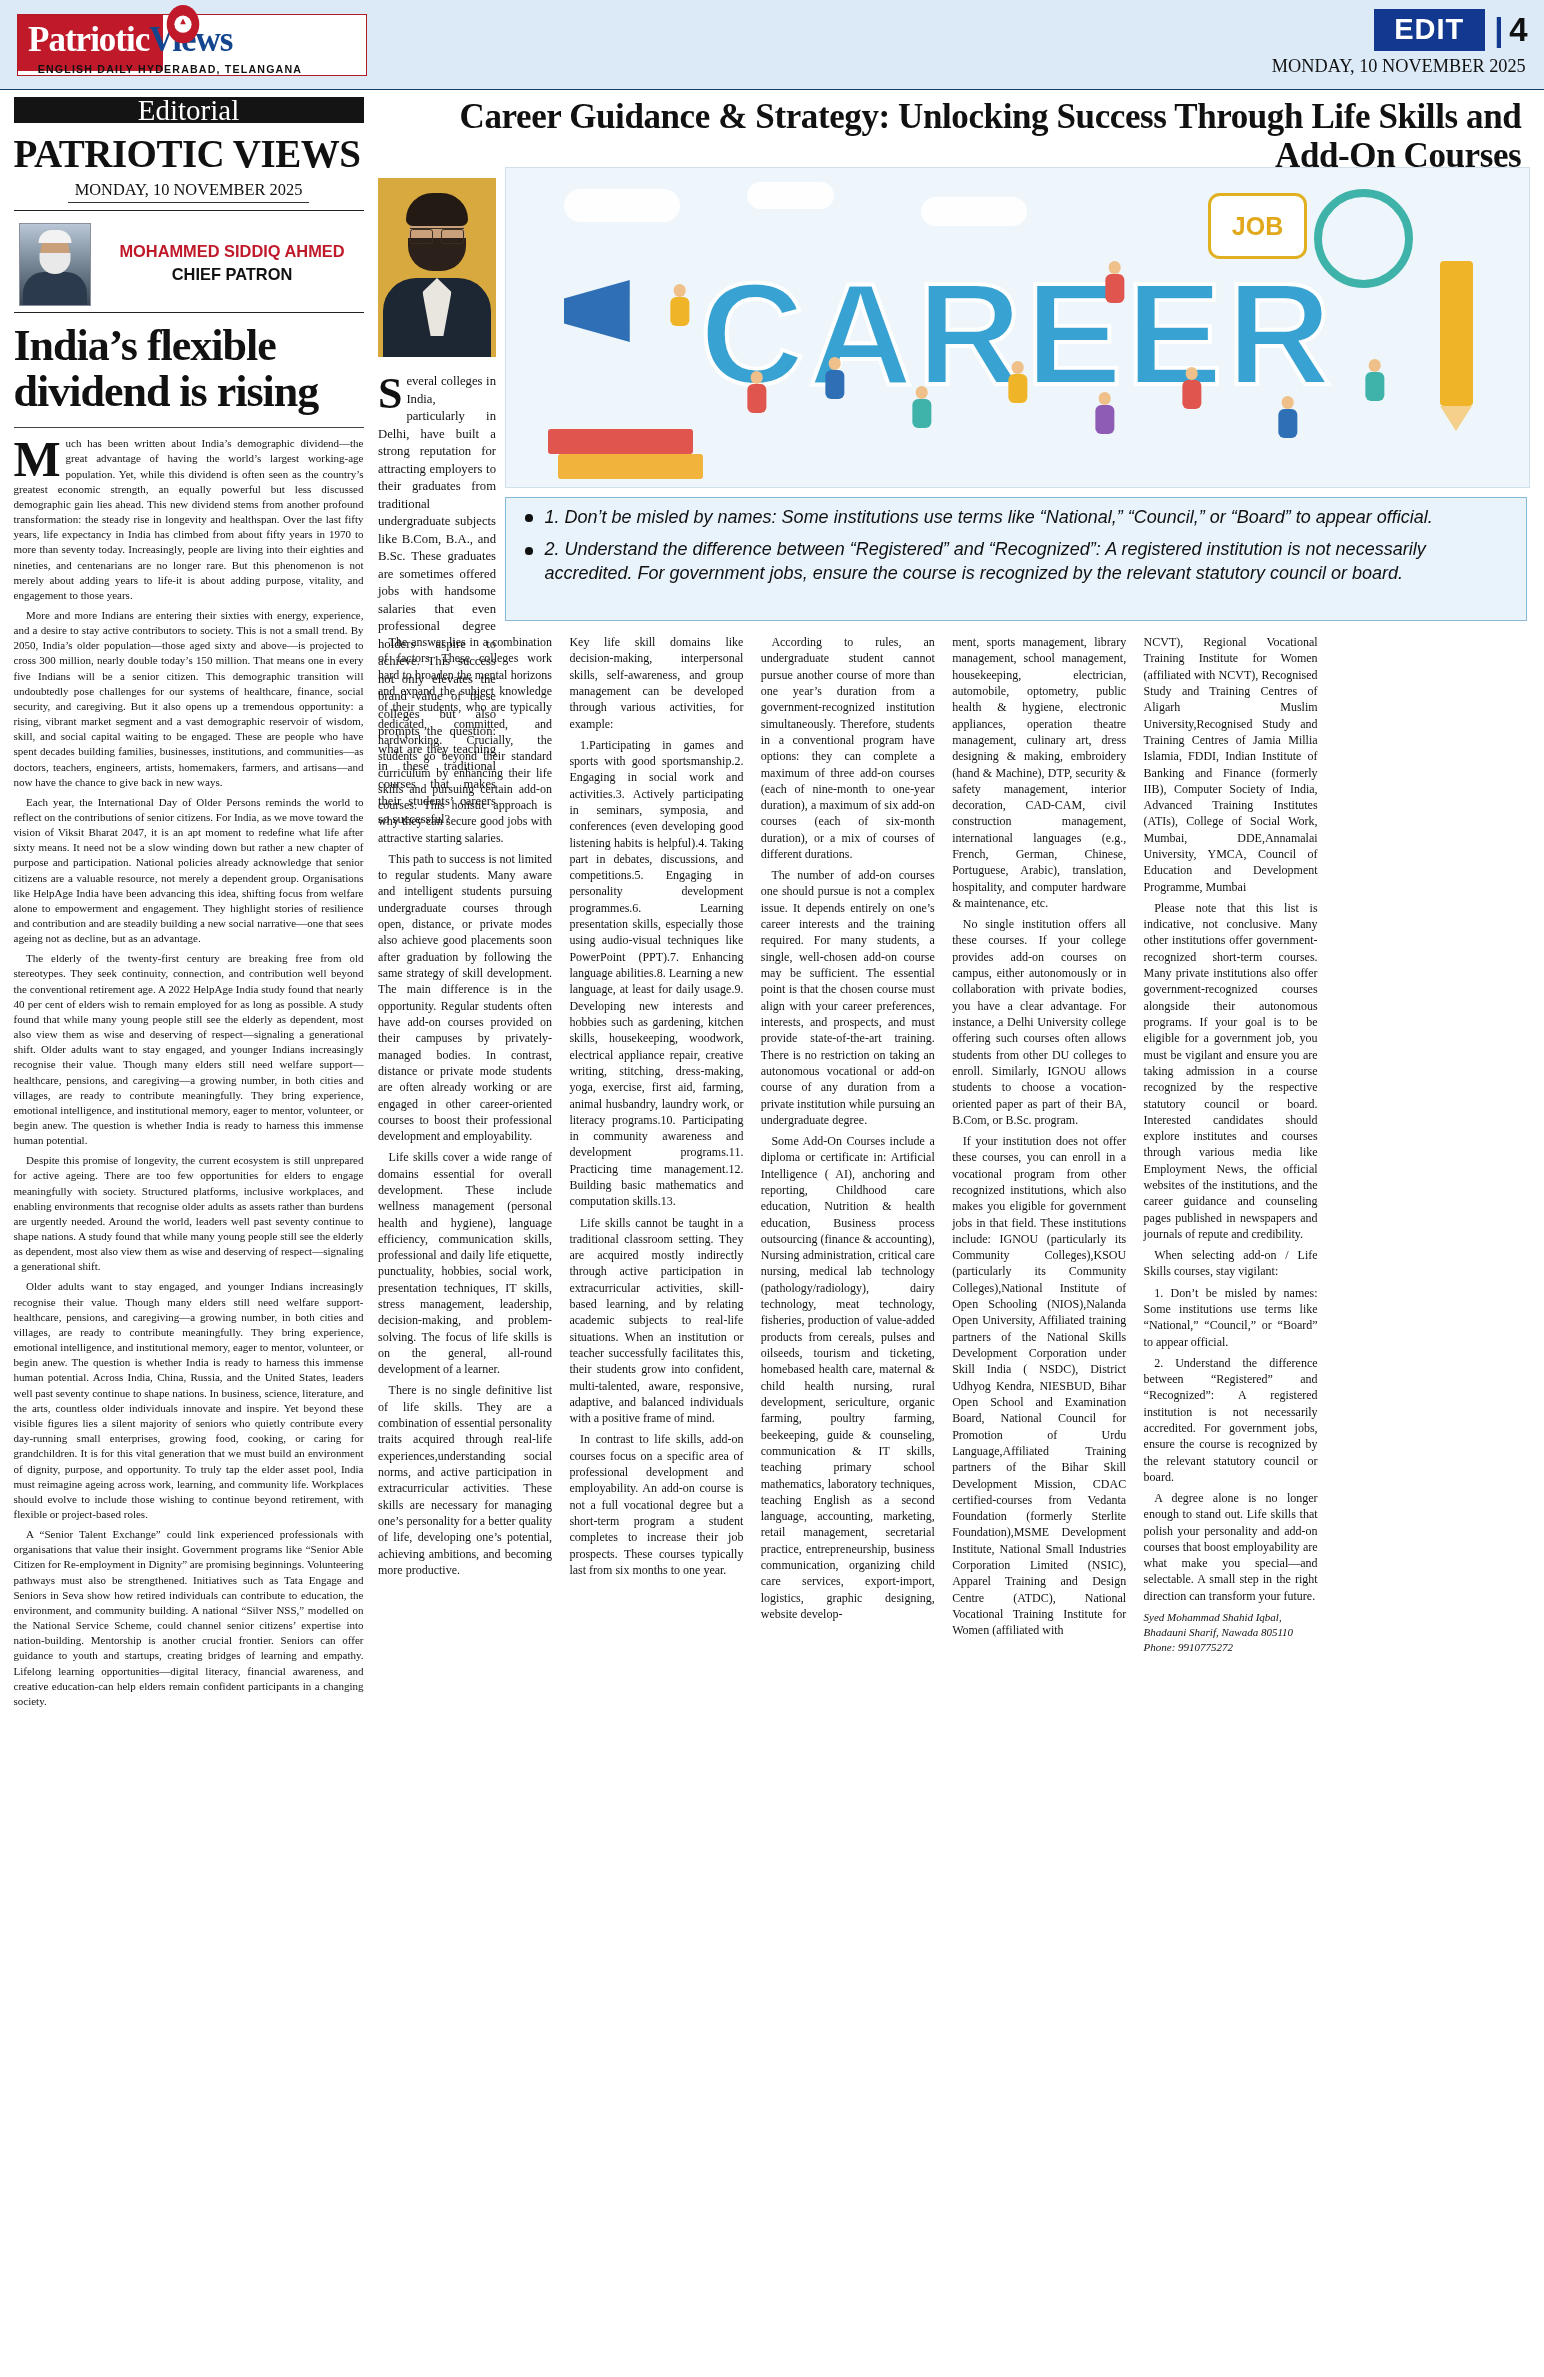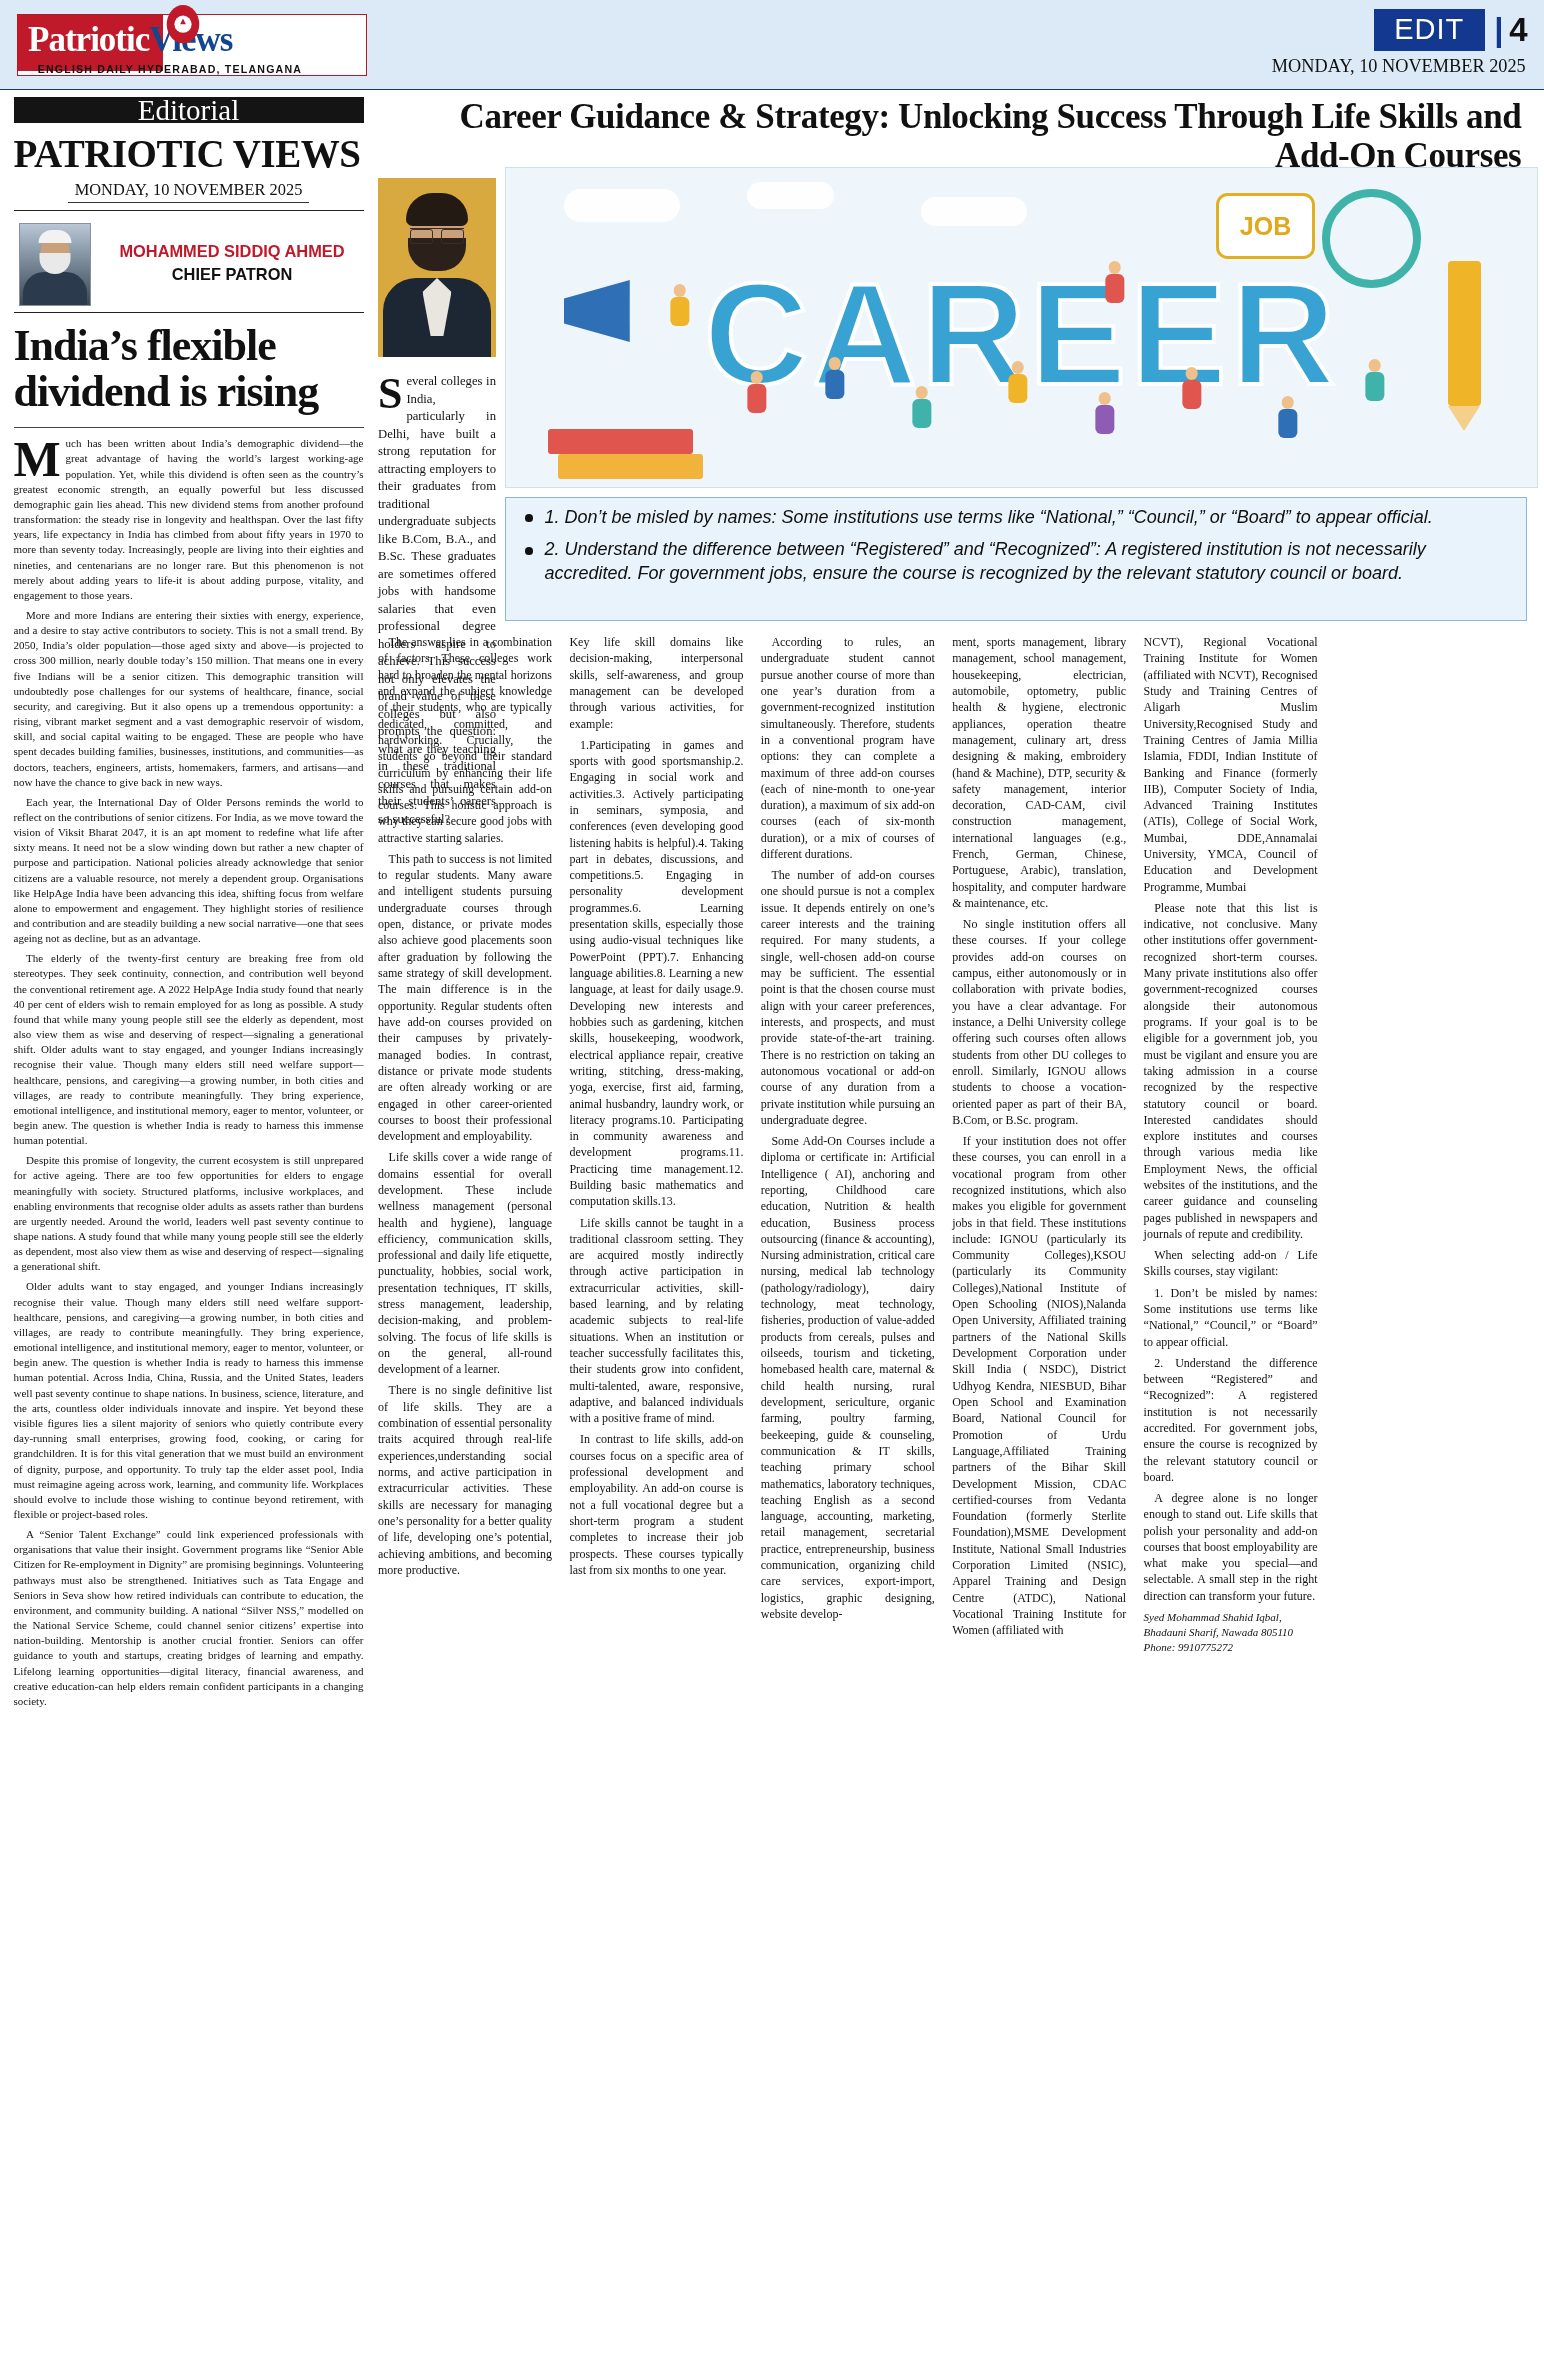--- a/index.html
+++ b/index.html
@@ -38,21 +38,21 @@
   }
   .logo-emblem{
     position:absolute;left:143px;top:-11.6px;width:44px;height:52px;
   }
   .edit-badge{
     position:absolute;right:17.4px;top:11.6px;height:37px;
     display:flex;align-items:center;
   }
   .edit-blue{
     background:#12398f;color:#fff;font-family:"Liberation Sans", sans-serif;
-    font-weight:normal;font-size:29px;padding:2.9px 19.3px 4.8px 19.3px;letter-spacing:1px;
+    font-weight:bold;font-size:29px;padding:2.9px 19.3px 4.8px 19.3px;letter-spacing:1px;
     border:1.9px solid #12398f;
   }
   .edit-sep{
     font-size:33px;font-weight:bold;color:#12398f;margin:0 5.8px 0 9.7px;
     font-family:"Liberation Sans", sans-serif;
   }
   .edit-num{
     font-family:"Liberation Sans", sans-serif;font-weight:bold;font-size:33px;color:#111;
   }
   .mast-date{
@@ -173,21 +173,21 @@
   }
   .ap-shirt{
     position:absolute;left:50%;top:100px;transform:translateX(-50%);
     width:29px;height:58px;background:#e9e6df;
     clip-path:polygon(50% 0,100% 24%,72% 100%,28% 100%,0 24%);
   }
 
   
   .hero{
     position:absolute;left:127px;top:70px;width:1023px;height:319px;
-    background:#eef6fb;border:1px solid #cfe0ea;overflow:hidden;padding-left:8px;
+    background:#eef6fb;border:1px solid #cfe0ea;overflow:hidden;
   }
   .career-word{
     position:absolute;left:50%;top:52%;transform:translate(-50%,-50%);
     font-family:"Liberation Sans", sans-serif;font-weight:bold;
     font-size:145px;letter-spacing:3.9px;
     color:#2f9fd0;
     -webkit-text-stroke:3.9px #ffffff;
     opacity:0.95;
   }
   .cloud{position:absolute;background:#ffffff;border-radius:39px;opacity:.9;}

